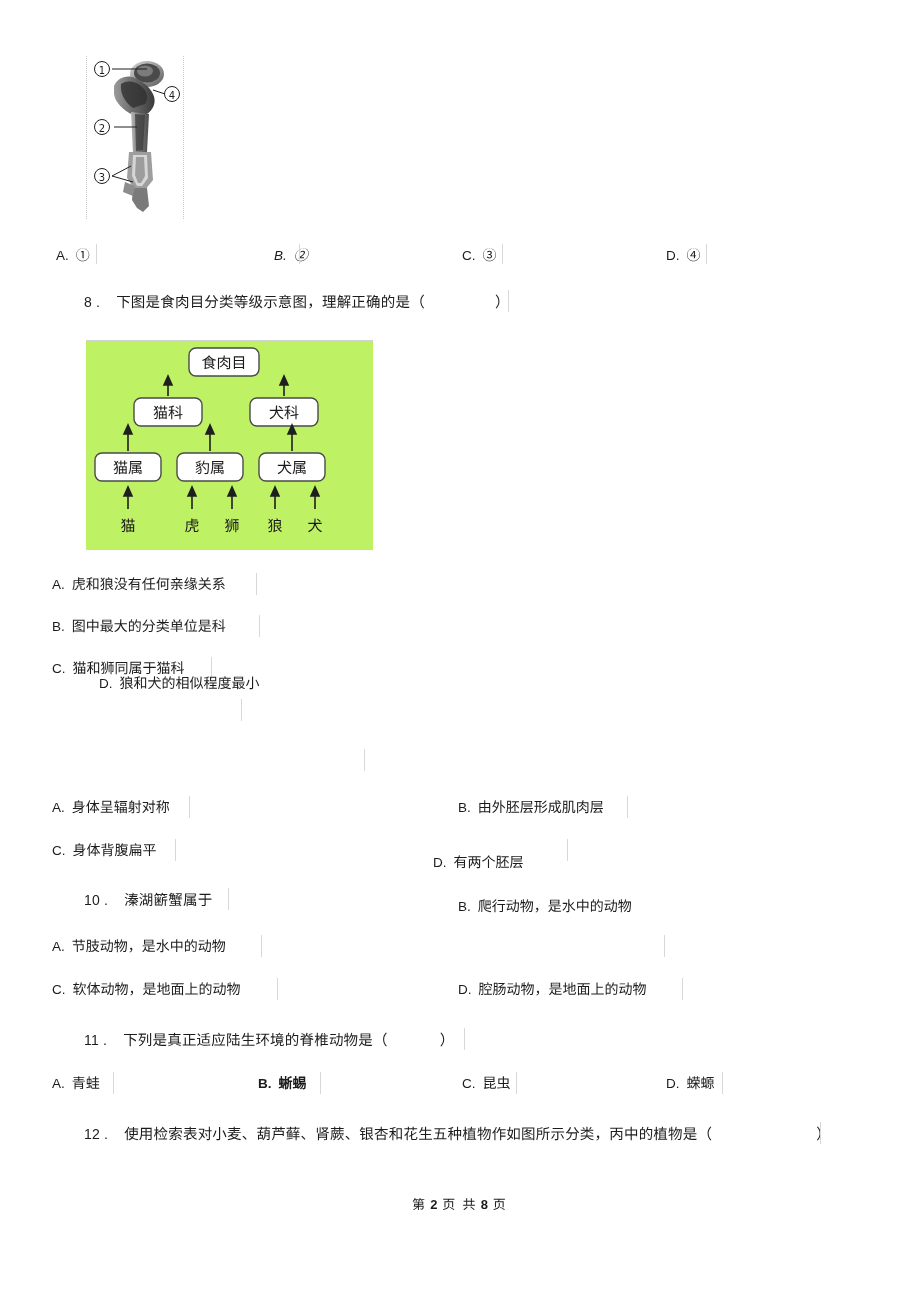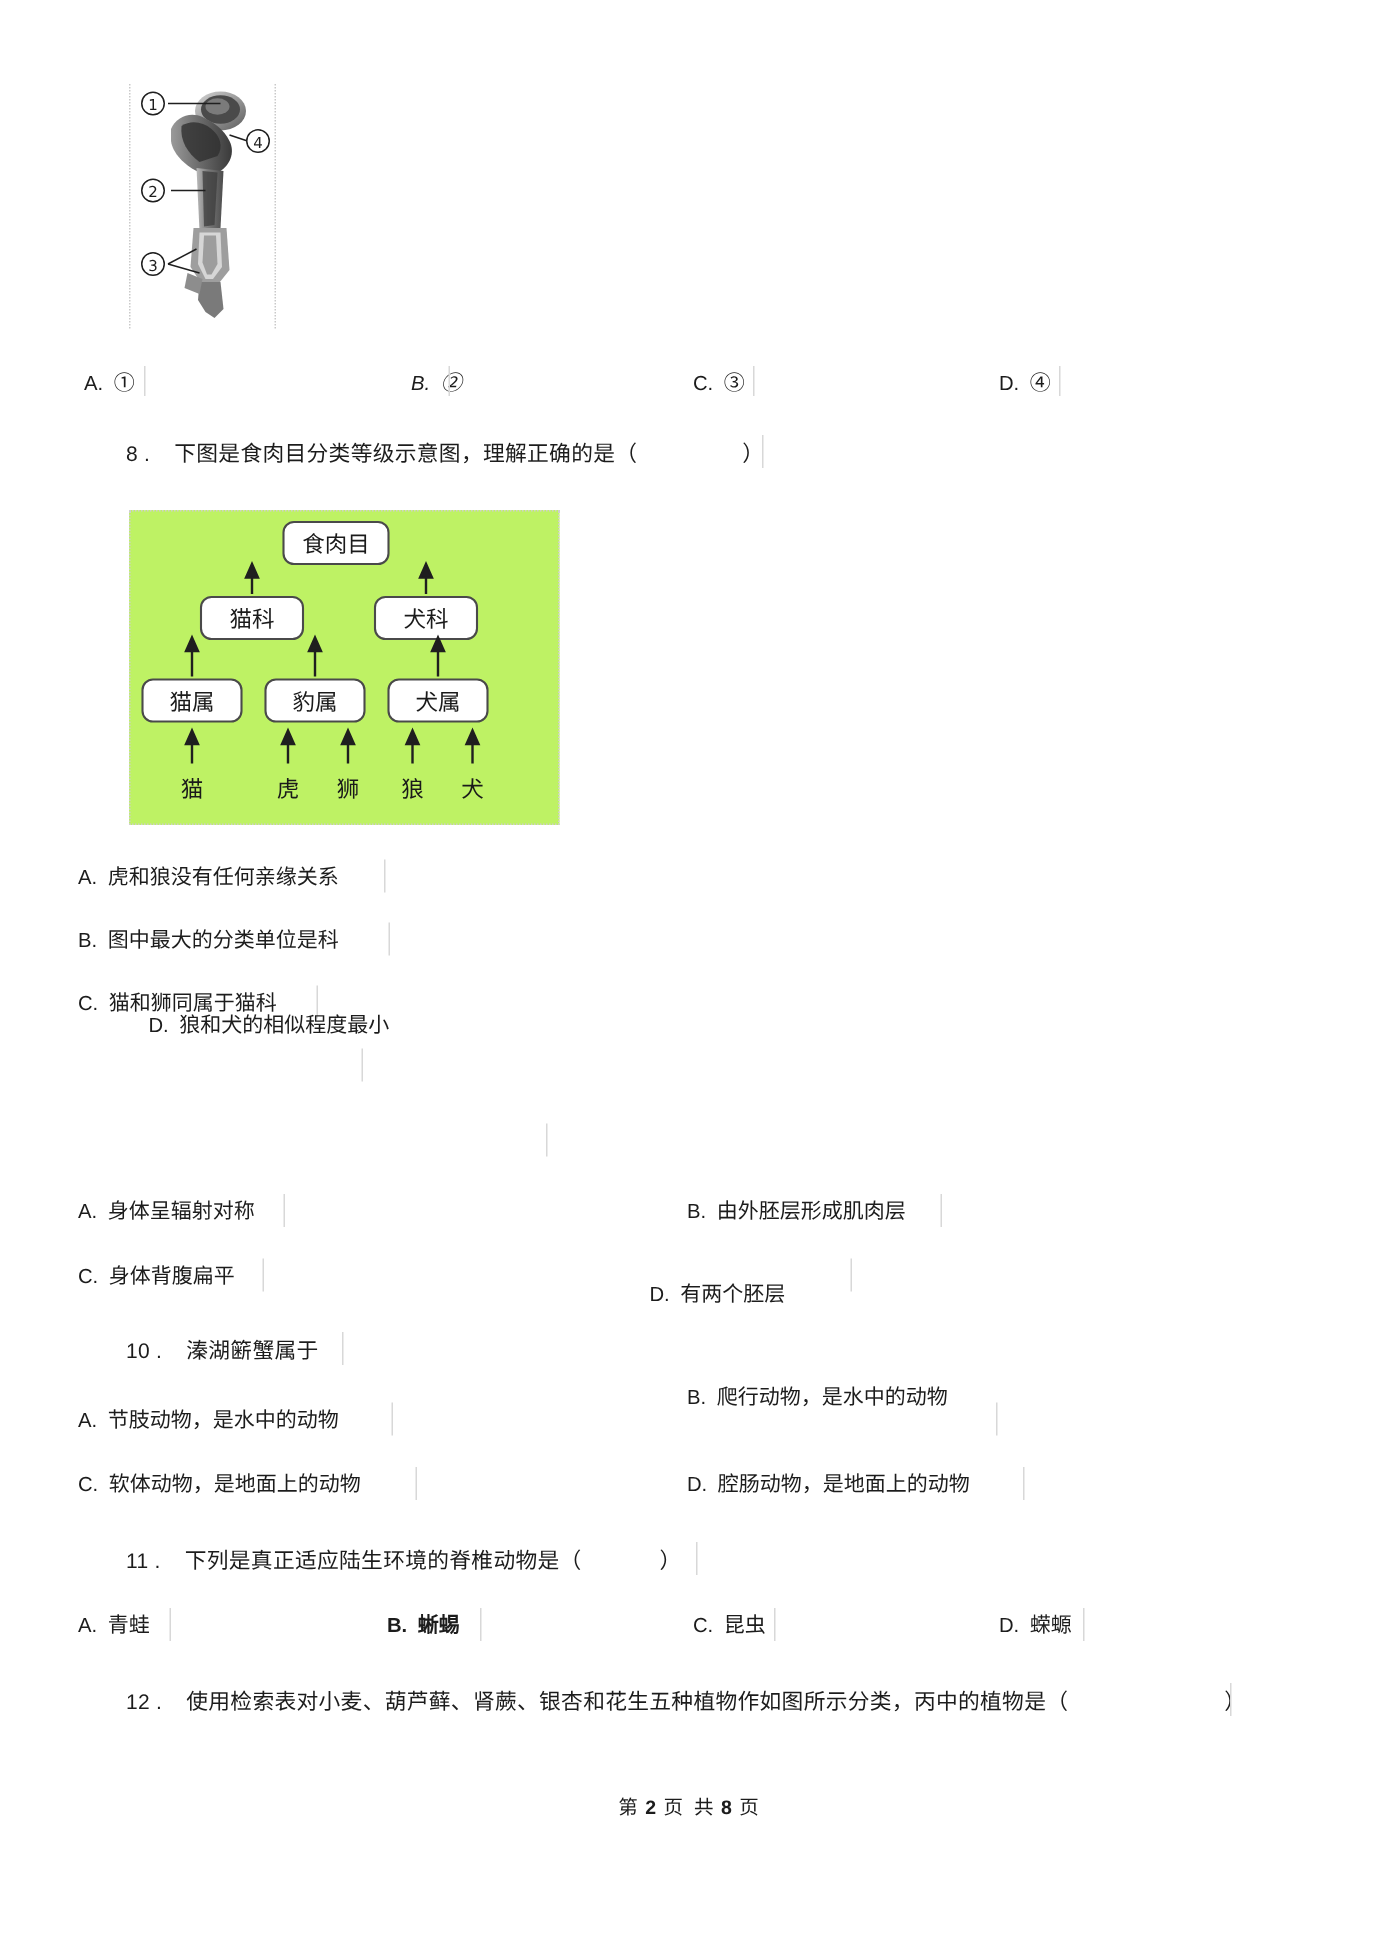--- a/index.html
+++ b/index.html
@@ -306,21 +306,21 @@
   <div class="qstem" style="left:84px; top:890px;">
     <span class="qnum">10 .</span><span class="qgap"></span><span>溱湖簖蟹属于</span>
   </div>
   <div class="tick" style="left:228px; top:888px; height:22px;"></div>
 
   <div class="opt" style="left:52px; top:937px;">
     <span class="lbl">A.</span><span>节肢动物，是水中的动物</span>
   </div>
   <div class="tick" style="left:261px; top:935px; height:22px;"></div>
 
-  <div class="opt" style="left:458px; top:922px;">
+  <div class="opt" style="left:458px; top:897px;">
     <span class="lbl">B.</span><span>爬行动物，是水中的动物</span>
   </div>
   <div class="tick" style="left:664px; top:935px; height:22px;"></div>
 
   <div class="opt" style="left:52px; top:980px;">
     <span class="lbl">C.</span><span>软体动物，是地面上的动物</span>
   </div>
   <div class="tick" style="left:277px; top:978px; height:22px;"></div>
 
   <div class="opt" style="left:458px; top:980px;">

